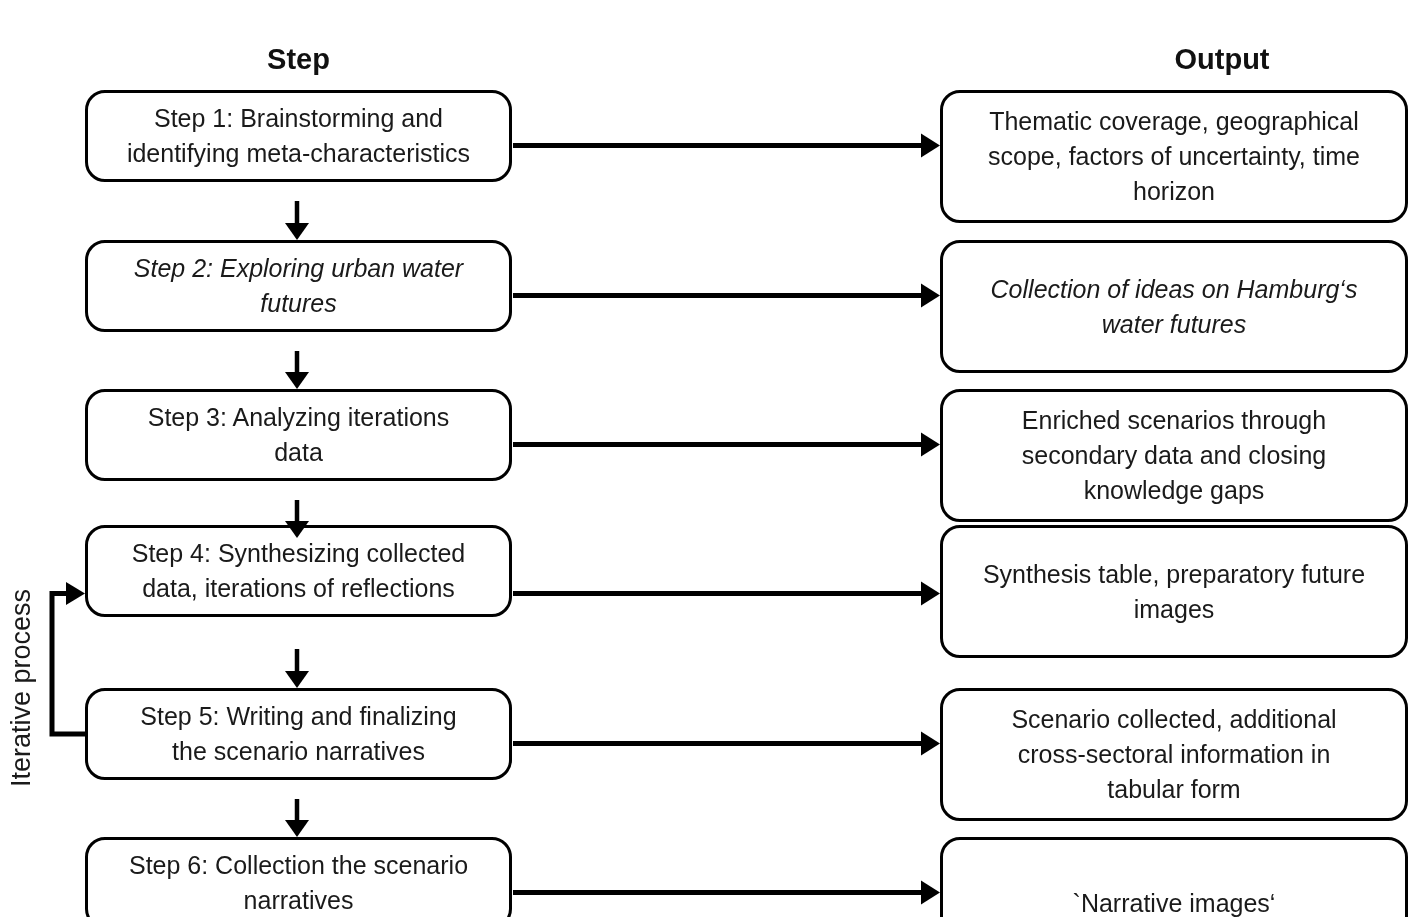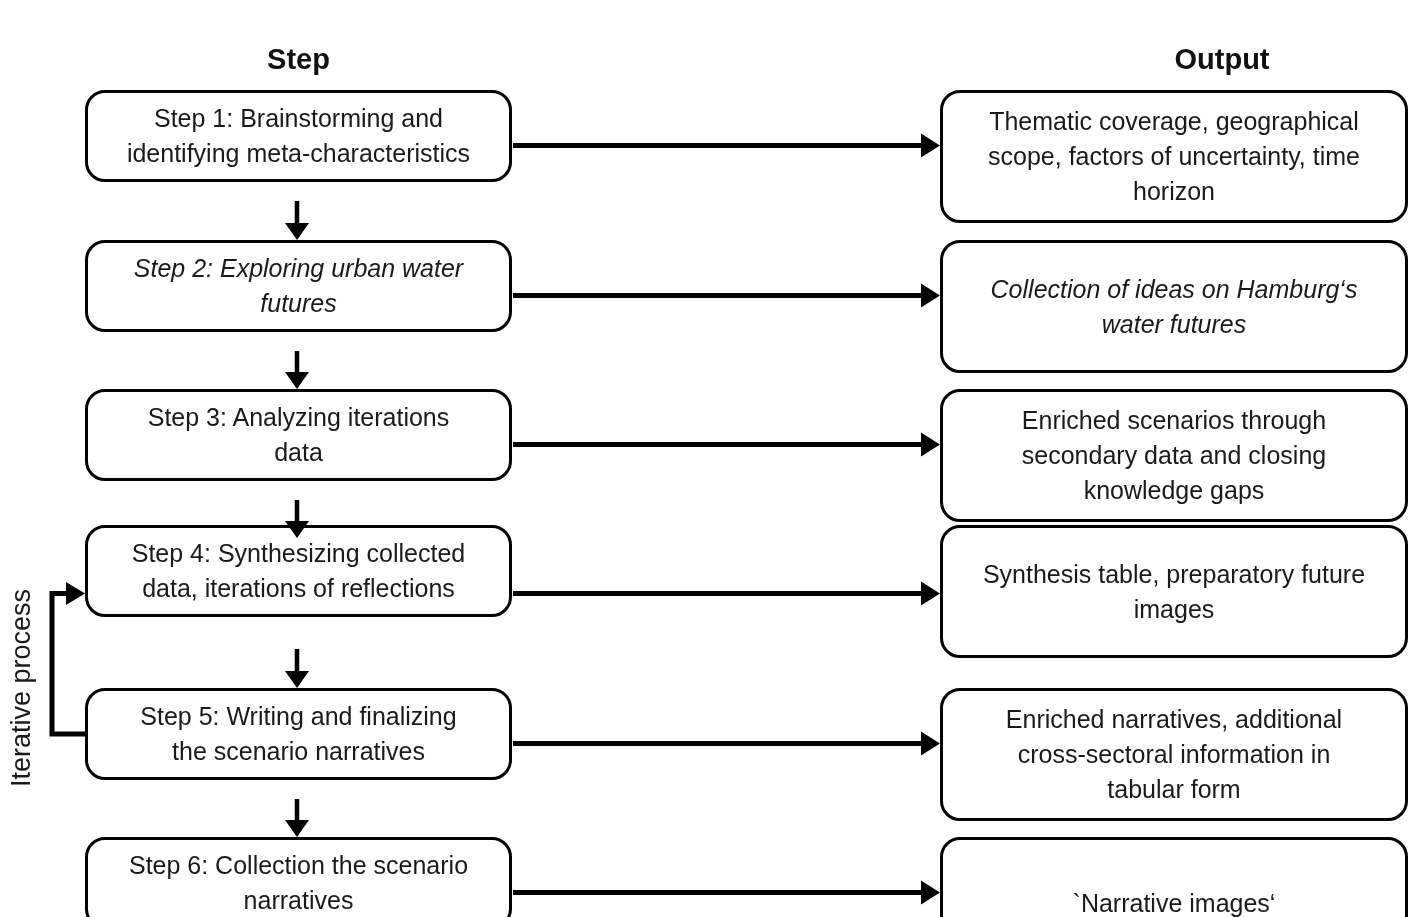--- a/index.html
+++ b/index.html
@@ -78,21 +78,21 @@
   <div class="box left r1">Step 2: Exploring urban water futures</div>
   <div class="box left r2">Step 3: Analyzing iterations data</div>
   <div class="box left r3">Step 4: Synthesizing collected data, iterations of reflections</div>
   <div class="box left r4">Step 5: Writing and finalizing the scenario narratives</div>
   <div class="box left r5">Step 6: Collection the scenario narratives</div>
 
   <div class="box right r0">Thematic coverage, geographical scope, factors of uncertainty, time horizon</div>
   <div class="box right r1">Collection of ideas on Hamburg‘s water futures</div>
   <div class="box right r3">Synthesis table, preparatory future images</div>
   <div class="box right r2">Enriched scenarios through secondary data and closing knowledge gaps</div>
-  <div class="box right r4">Enriched narratives, additional cross-sectoral information in tabular form</div>
+  <div class="box right r4">Scenario collected, additional cross-sectoral information in tabular form</div>
   <div class="box right r5">`Narrative images‘</div>
 
   <div class="iter-label">Iterative process</div>
 
   <svg class="connectors" viewBox="0 0 1418 917" xmlns="http://www.w3.org/2000/svg">
 
     <g>
       <line x1="297" y1="161" x2="297" y2="184" stroke-width="4.5"></line>
       <polygon points="285,183 309,183 297,200"></polygon>
     </g>

